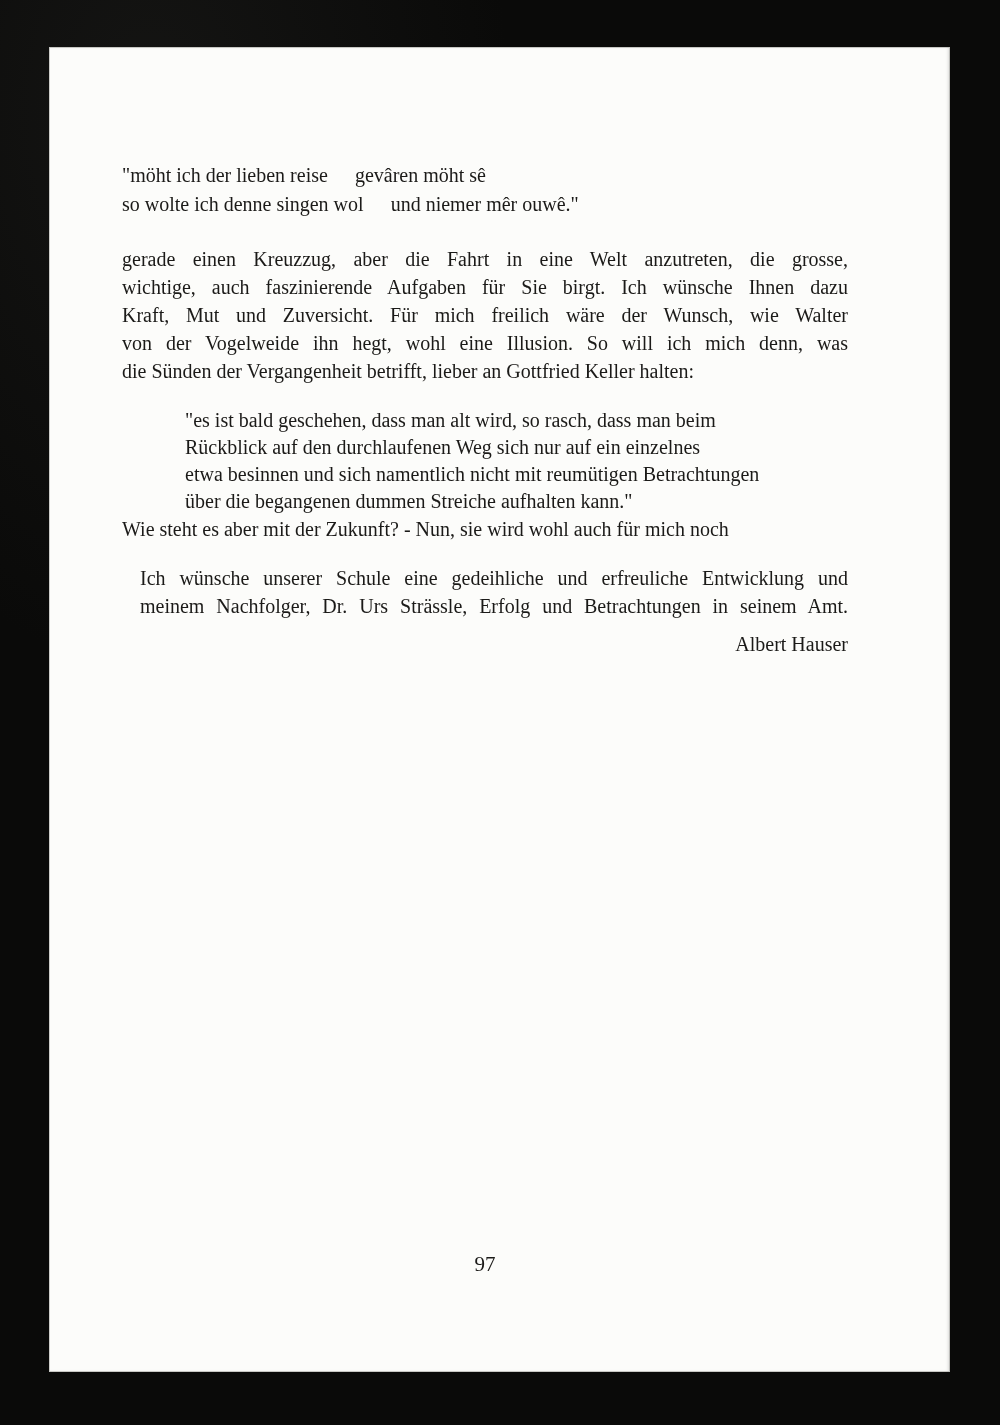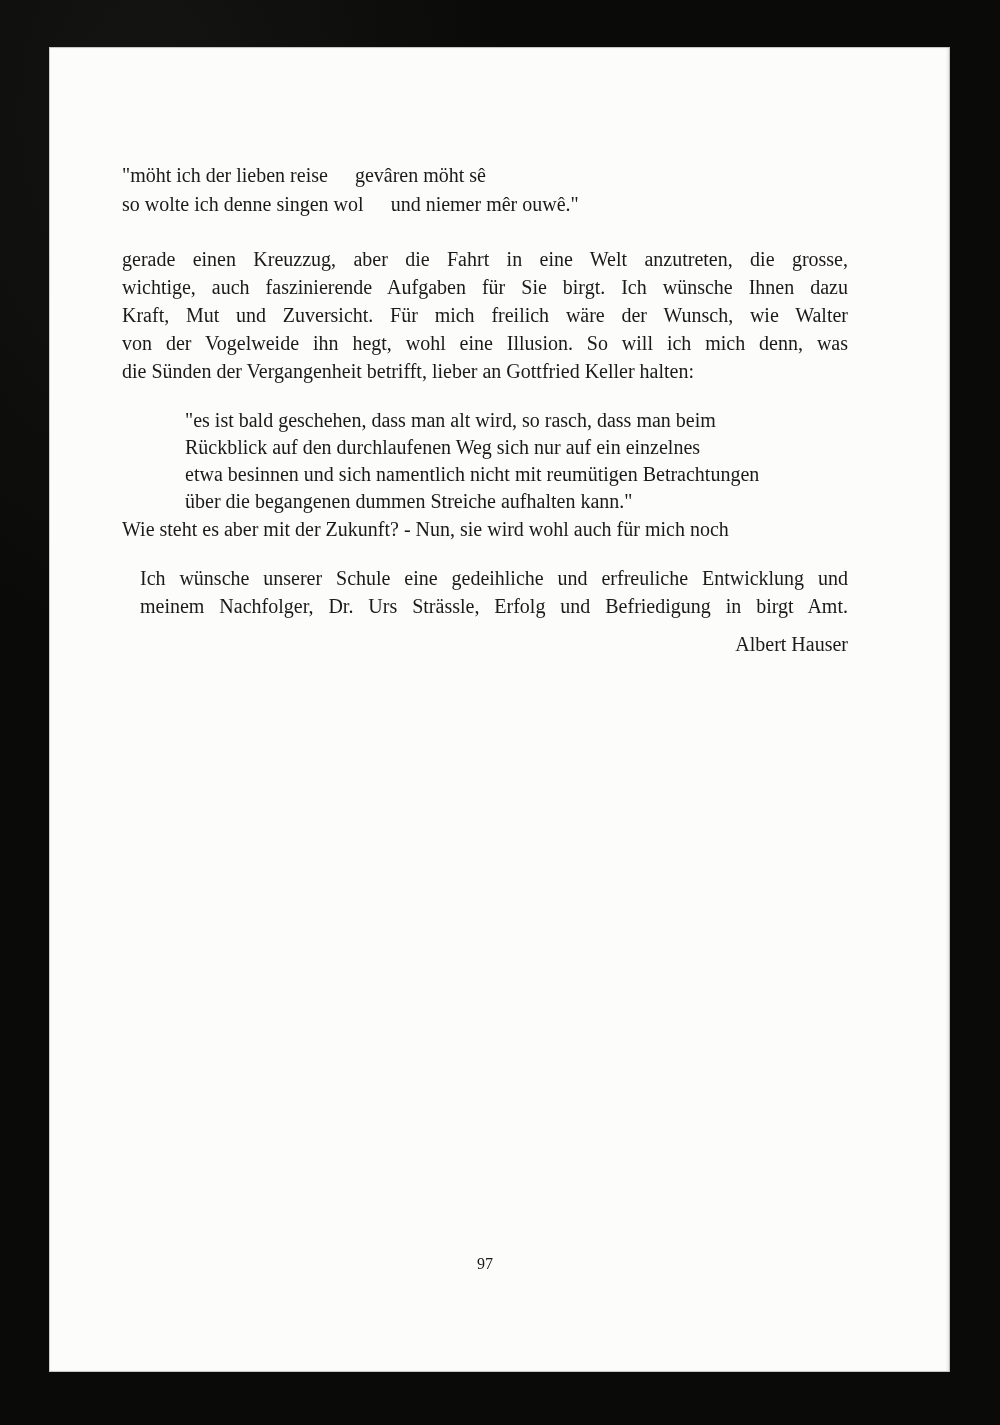--- a/index.html
+++ b/index.html
@@ -61,21 +61,21 @@
   .signature {
     margin-top: 10px;
     text-align: right;
   }
   .pagenum {
     position: absolute;
     left: 73px;
     top: 1203px;
     width: 726px;
     text-align: center;
-    font-size: 16px;
+    font-size: 21px;
   }
 </style>
 </head>
 <body>
 
 <div class="scan-frame">
   <div class="page">
 
     <div class="poem block">
       <div class="poem-line">
@@ -102,21 +102,21 @@
       <div class="lline">etwa besinnen und sich namentlich nicht mit reumütigen Betrachtungen</div>
       <div class="lline">über die begangenen dummen Streiche aufhalten kann."</div>
     </div>
 
     <div class="para2 block">
       <div class="lline">Wie steht es aber mit der Zukunft? - Nun, sie wird wohl auch für mich noch</div>
     </div>
 
     <div class="para3 block">
       <div class="jline">Ich wünsche unserer Schule eine gedeihliche und erfreuliche Entwicklung und</div>
-      <div class="jline">meinem Nachfolger, Dr. Urs Strässle, Erfolg und Befriedigung in birgt Amt.</div>
+      <div class="jline">meinem Nachfolger, Dr. Urs Strässle, Erfolg und Betrachtungen in seinem Amt.</div>
     </div>
 
     <div class="signature">Albert Hauser</div>
 
     <div class="pagenum">97</div>
 
   </div>
 </div>
 
 </body></html>

